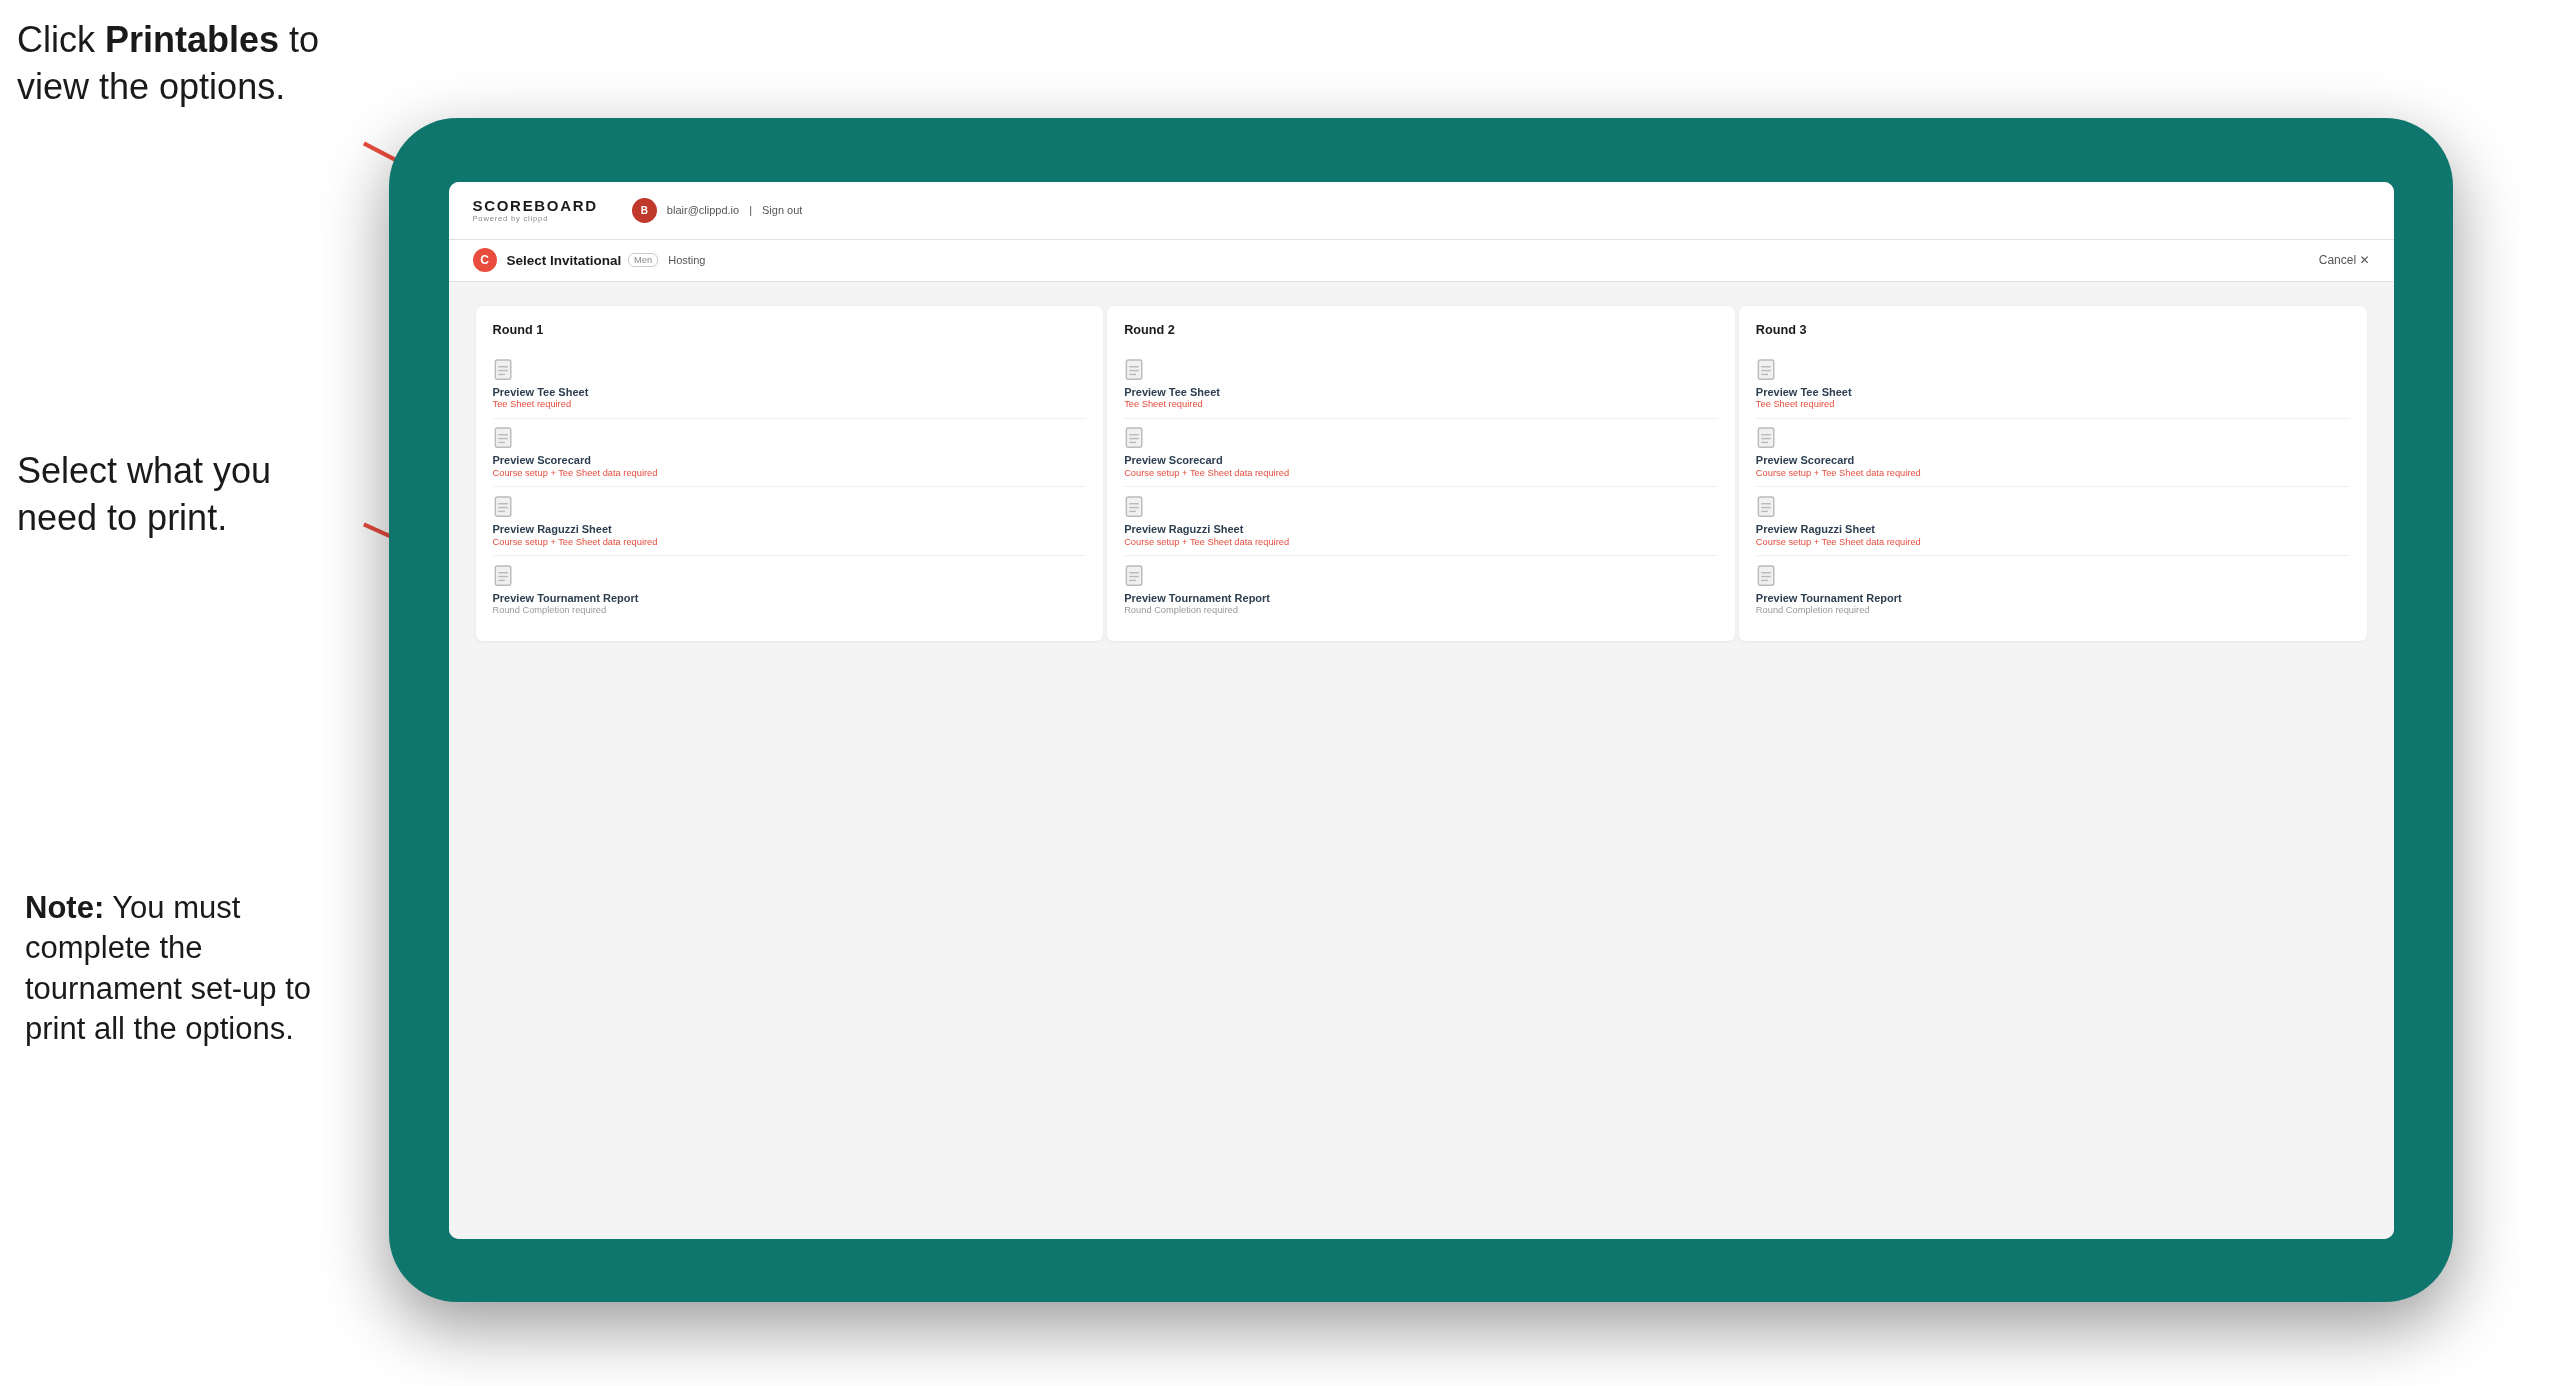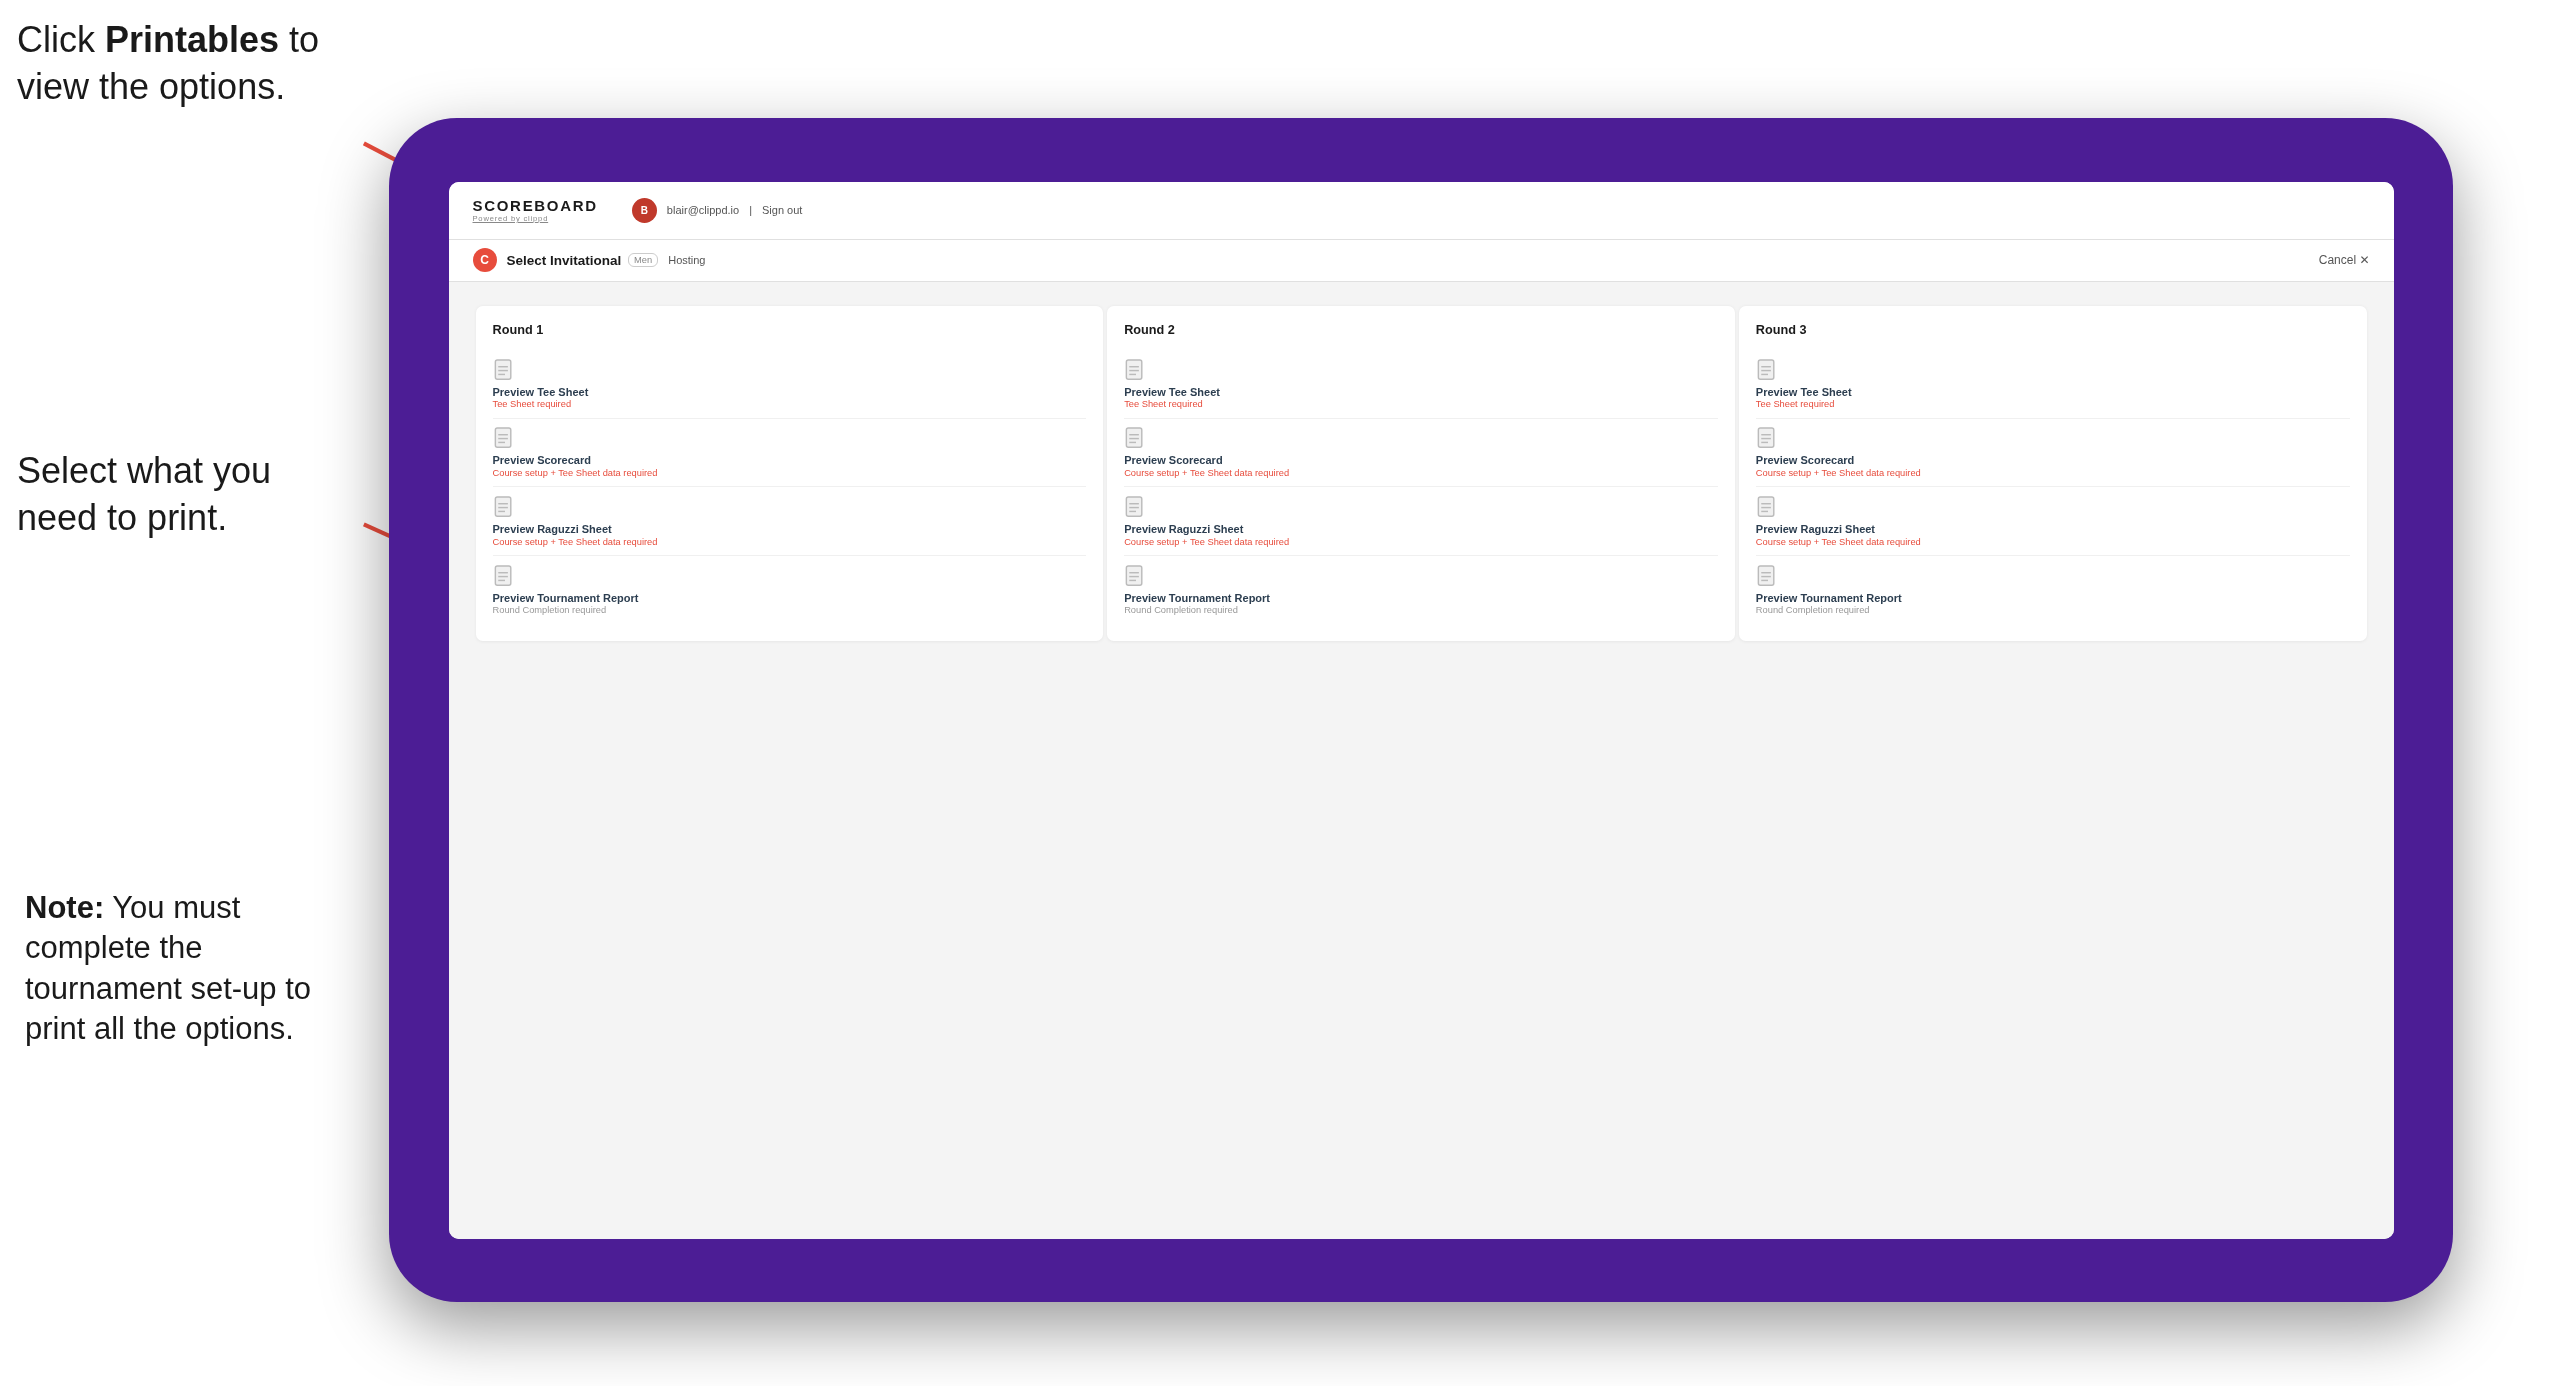--- a/index.html
+++ b/index.html
@@ -65,21 +65,21 @@
     }
     .instruction-bottom strong { font-weight: 800; }
 
     
     .tablet-outer {
       position: absolute;
       top: 118px;
       left: 389px;
       width: 2064px;
       height: 1184px;
-      background: #4c1d95;
+      background: #0f766e;
       border-radius: 68px;
       box-shadow: 0 25px 68px rgba(0,0,0,0.4);
       display: flex;
       align-items: center;
       justify-content: center;
     }
 
     .tablet-screen {
       width: 1945px;
       height: 1057px;
@@ -108,21 +108,20 @@
     .scoreboard-title {
       font-size: 15px;
       font-weight: 800;
       letter-spacing: 1.7px;
       color: #1a1a1a;
     }
     .scoreboard-sub {
       font-size: 7.6px;
       color: #888;
       letter-spacing: 0.8px;
-      text-decoration: underline;
     }
     .top-nav-links {
       display: flex;
       gap: 27px;
       flex: 1;
     }
     .top-nav-link {
       font-size: 12px;
       color: #444;
       text-decoration: none;

